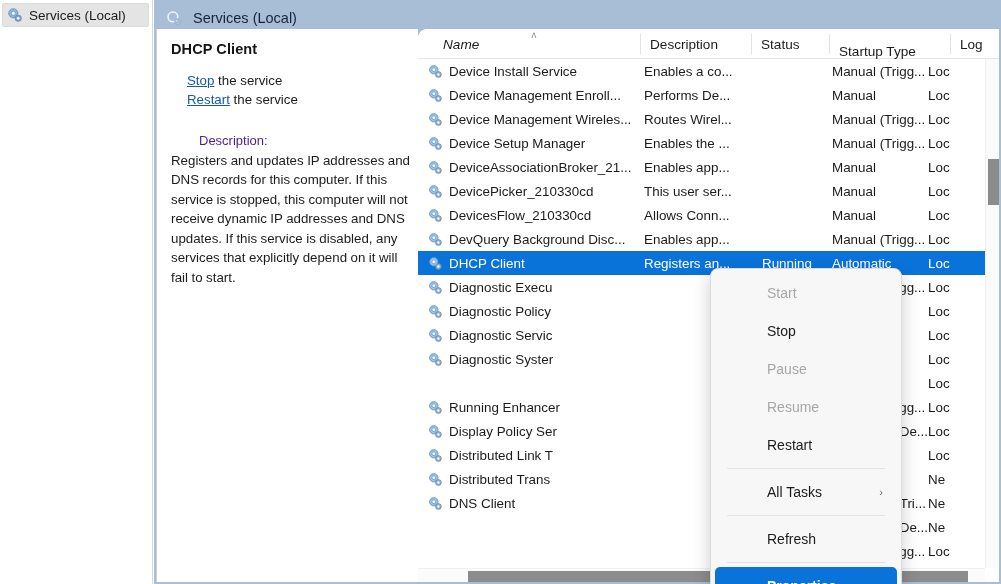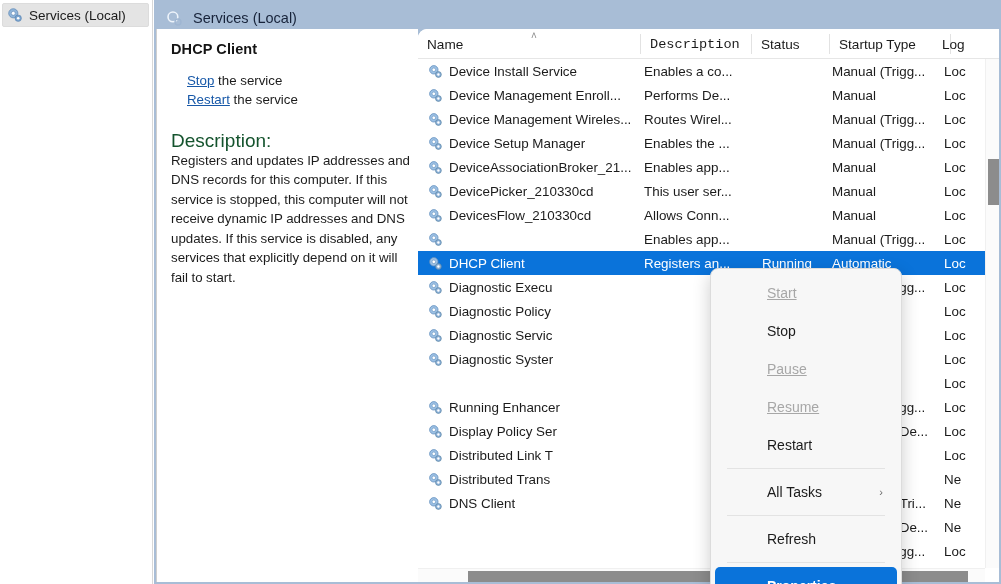--- a/index.html
+++ b/index.html
@@ -60,21 +60,21 @@
     margin: 0 0 14px 2px; letter-spacing: .1px;
   }
   .action-line {
     font-size: 13.3px; color: #1c1c1c; line-height: 19px; margin-left: 18px;
     white-space: nowrap;
   }
   .action-link {
     color: #1758a8; text-decoration: underline; cursor: pointer;
   }
   #desc-block { margin-top: 22px; margin-left: 2px; }
-  #desc-label { font-size: 19px; color: #14532d; line-height: 19.5px; }
+  #desc-label { font-size: 13px; color: #4c1d95; line-height: 19.5px; margin-left: 28px; }
   #desc-text {
     font-size: 13.3px; color: #1c1c1c; line-height: 19.5px;
     width: 245px; word-spacing: -0.2px;
   }
 
   
   #list-view {
     position: absolute; left: 264px; top: 29px; right: 2px; bottom: 2px;
     background: #ffffff;
     border-top-left-radius: 9px;
@@ -109,21 +109,21 @@
   .row.selected { background: #0a73da; color: #ffffff; }
   .cell {
     position: absolute; top: 0; height: 24px;
     display: flex; align-items: center; overflow: hidden;
   }
   .cell-name { left: 0; width: 222px; padding-left: 10px; gap: 6px; }
   .cell-name .txt { overflow: hidden; text-overflow: clip; white-space: nowrap; }
   .cell-desc { left: 226px; width: 110px; }
   .cell-status { left: 344px; width: 78px; }
   .cell-start { left: 414px; width: 120px; }
-  .cell-logon { left: 510px; width: 40px; margin-left: 16px; }
+  .cell-logon { left: 510px; width: 40px; }
 
   
   #vscroll {
     position: absolute; right: 0; top: 30px; width: 14px; bottom: 14px;
     background: #fbfbfb; border-left: 1px solid #f0f0f0;
   }
   #vthumb {
     position: absolute; left: 2px; top: 100px; width: 11px; height: 46px;
     background: #8c8c8c; border-radius: 0;
   }
@@ -145,21 +145,21 @@
     box-shadow: 0 6px 18px rgba(0,0,0,.20);
     padding: 5px 4px;
     z-index: 40;
   }
   .menu-item {
     position: relative; height: 38px; display: flex; align-items: center;
     padding-left: 52px; padding-right: 12px;
     font-size: 14px; color: #1b1b1b; border-radius: 5px;
     white-space: nowrap; cursor: default;
   }
-  .menu-item.disabled { color: #a7a7a7; text-decoration: underline; }
+  .menu-item.disabled { color: #a7a7a7; }
   .menu-item.highlight {
     background: #0a73da; color: #ffffff; font-weight: bold;
   }
   .menu-item .submenu-arrow {
     position: absolute; right: 14px; font-size: 11px; color: #6b6b6b;
   }
   .menu-sep {
     height: 1px; background: #e3e3e3; margin: 4px 12px;
   }
 </style>
@@ -211,42 +211,42 @@
 
       <div id="desc-block">
         <div id="desc-label">Description:</div>
         <div id="desc-text">Registers and updates IP addresses and DNS records for this computer. If this service is stopped, this computer will not receive dynamic IP addresses and DNS updates. If this service is disabled, any services that explicitly depend on it will fail to start.</div>
       </div>
     </div>
 
     <div id="list-view">
 
       <div id="list-header">
-        <div class="col-head" style="left:0;width:222px;">
+        <div class="col-head" style="left:16px;width:222px;font-style:italic;">
           <span>Name</span>
         </div>
         <div id="sort-caret">˄</div>
 
         <div class="col-sep" style="left:222px;"></div>
-        <div class="col-head" style="left:223px;width:110px;font-family:Liberation Mono, monospace;">
+        <div class="col-head" style="left:223px;width:110px;">
           <span>Description</span>
         </div>
 
         <div class="col-sep" style="left:333px;"></div>
         <div class="col-head" style="left:334px;width:78px;">
           <span>Status</span>
         </div>
 
         <div class="col-sep" style="left:411px;"></div>
-        <div class="col-head" style="left:412px;width:120px;">
+        <div class="col-head" style="left:412px;width:120px;align-items:flex-end;">
           <span>Startup Type</span>
         </div>
 
         <div class="col-sep" style="left:532px;"></div>
-        <div class="col-head" style="left:515px;width:45px;text-align:right;">
+        <div class="col-head" style="left:533px;width:45px;text-align:right;">
           <span>Log</span>
         </div>
       </div>
 
       <div id="rows-area">
           <div class="row">
             <div class="cell cell-name">
               <span style="display: inline-flex;">
                 <svg width="15" height="15" viewBox="0 0 16 16">
                   <circle cx="6.2" cy="6.2" r="4.5" fill="#9cc0e4" stroke="#5f8cbc" stroke-width="0.8"></circle>
@@ -367,20 +367,21 @@
           <div class="row">
             <div class="cell cell-name">
               <span style="display: inline-flex;">
                 <svg width="15" height="15" viewBox="0 0 16 16">
                   <circle cx="6.2" cy="6.2" r="4.5" fill="#9cc0e4" stroke="#5f8cbc" stroke-width="0.8"></circle>
                   <circle cx="6.2" cy="6.2" r="1.9" fill="#ffffff" stroke="#5f8cbc" stroke-width="0.6"></circle>
                   <circle cx="11.1" cy="11.2" r="3.1" fill="#8bb0d8" stroke="#55809f" stroke-width="0.7"></circle>
                   <circle cx="11.1" cy="11.2" r="1.25" fill="#ffffff"></circle>
                 </svg>
               </span>
+              <span class="txt">DevQuery Background Disc...</span>
             </div>
             <div class="cell cell-desc">Enables app...</div>
             <div class="cell cell-status"></div>
             <div class="cell cell-start">Manual (Trigg...</div>
             <div class="cell cell-logon">Loc</div>
           </div>
           <div class="row selected">
             <div class="cell cell-name">
               <span style="display: inline-flex;">
                 <svg width="15" height="15" viewBox="0 0 16 16">

